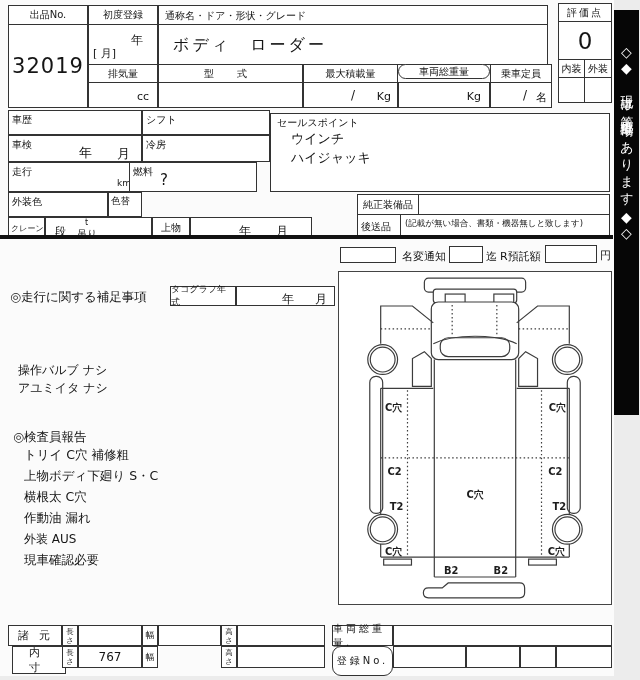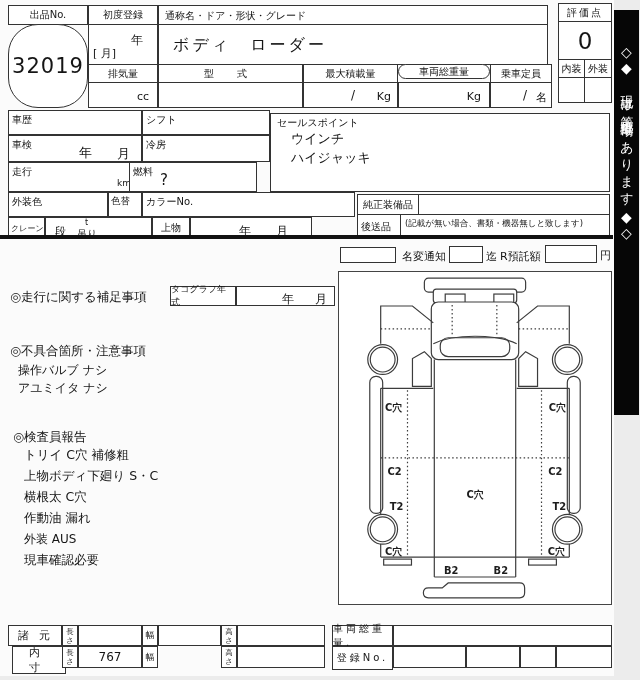--- a/index.html
+++ b/index.html
@@ -21,21 +21,21 @@
 </style>
 </head>
 <body>
 
 <div class="sheet">
   <div class="paper"></div>
 
   <div class="c ctr" style="left:8px;top:5px;width:80px;height:20px;">
       <span>出品No.</span>
     </div>
-  <div class="c ctr" style="left:8px;top:24px;width:80px;height:84px;font-size:21px;letter-spacing:1px;border-radius:30px;">
+  <div class="c ctr" style="left:8px;top:24px;width:80px;height:84px;font-size:21px;letter-spacing:1px;">
       <span>32019</span>
     </div>
 
   <div class="c ctr" style="left:88px;top:5px;width:70px;height:20px;">
       <span>初度登録</span>
     </div>
   <div class="c" style="left:88px;top:24px;width:70px;height:41px;">
     <span class="abs" style="right:14px;top:7px;font-size:12px;">年</span>
     <span class="abs" style="left:4px;bottom:3px;font-size:11px;">[ 月]</span>
   </div>
@@ -126,23 +126,20 @@
   <div class="c" style="left:129px;top:162px;width:128px;height:30px;">
     <span class="lbl">燃料</span>
     <span class="abs" style="left:30px;top:8px;font-size:15px;">?</span>
   </div>
 
   <div class="c" style="left:8px;top:192px;width:100px;height:25px;">
       <span class="lbl">外装色</span>
     </div>
   <div class="c" style="left:108px;top:192px;width:34px;height:25px;">
       <span class="lbl" style="font-size:9.5px;left:2px;">色替</span>
-    </div>
-  <div class="c" style="left:142px;top:192px;width:213px;height:25px;">
-      <span class="lbl">カラーNo.</span>
     </div>
 
   <div class="c" style="left:8px;top:217px;width:37px;height:22px;">
       <span class="lbl" style="font-size:8px;top:5px;left:2px;">クレーン</span>
     </div>
   <div class="c" style="left:45px;top:217px;width:107px;height:22px;">
     <span class="abs" style="left:9px;top:6px;font-size:11px;">段</span>
     <span class="abs" style="left:39px;top:0px;font-size:8px;">t</span>
     <span class="abs" style="left:31px;top:9px;font-size:10px;">吊り</span>
   </div>
@@ -182,21 +179,20 @@
 
   <span class="t" style="left:10px;top:289px;font-size:12.5px;">◎走行に関する補足事項</span>
   <div class="c ctr" style="left:170px;top:286px;width:66px;height:20px;">
       <span style="font-size:9px;">タコグラフ年式</span>
     </div>
   <div class="c" style="left:236px;top:286px;width:99px;height:20px;">
     <span class="abs" style="left:45px;top:4px;font-size:12px;">年</span>
     <span class="abs" style="left:78px;top:4px;font-size:12px;">月</span>
   </div>
 
-  <span class="t" style="left:10px;top:343px;font-size:12.5px;">◎不具合箇所・注意事項</span>
   <span class="t" style="left:18px;top:362px;font-size:12px;">操作バルブ ナシ</span>
   <span class="t" style="left:18px;top:380px;font-size:12px;">アユミイタ ナシ</span>
 
   <span class="t" style="left:13px;top:429px;font-size:12.5px;">◎検査員報告</span>
   <span class="t" style="left:24px;top:447px;font-size:12.5px;">トリイ C穴 補修粗</span>
   <span class="t" style="left:24px;top:468px;font-size:12.5px;">上物ボディ下廻り S・C</span>
   <span class="t" style="left:24px;top:489px;font-size:12.5px;">横根太 C穴</span>
   <span class="t" style="left:24px;top:510px;font-size:12.5px;">作動油 漏れ</span>
   <span class="t" style="left:24px;top:531px;font-size:12px;">外装 AUS</span>
   <span class="t" style="left:24px;top:552px;font-size:12.5px;">現車確認必要</span>
@@ -291,21 +287,21 @@
   <div class="c ctr" style="left:158px;top:646px;width:63px;height:22px;font-size:12px;margin-top:47px;">
       <span>257</span>
     </div>
   <div class="c vlbl" style="left:221px;top:646px;width:16px;height:22px;"><span>高さ</span></div>
   <div class="c" style="left:237px;top:646px;width:88px;height:22px;"></div>
 
   <div class="c ctr" style="left:332px;top:625px;width:61px;height:21px;letter-spacing:3px;">
       <span>車両総重量.</span>
     </div>
   <div class="c" style="left:393px;top:625px;width:219px;height:21px;"></div>
-  <div class="c ctr" style="left:332px;top:646px;width:61px;height:24px;letter-spacing:3px;">
+  <div class="c ctr" style="left:332px;top:646px;width:61px;height:30px;letter-spacing:3px;border-radius:9px;">
       <span>登録No.</span>
     </div>
   <div class="c" style="left:393px;top:646px;width:73px;height:22px;"></div>
   <div class="c" style="left:466px;top:646px;width:54px;height:22px;"></div>
   <div class="c" style="left:520px;top:646px;width:36px;height:22px;"></div>
   <div class="c" style="left:556px;top:646px;width:56px;height:22px;"></div>
 
 </div>
 
 </body></html>

